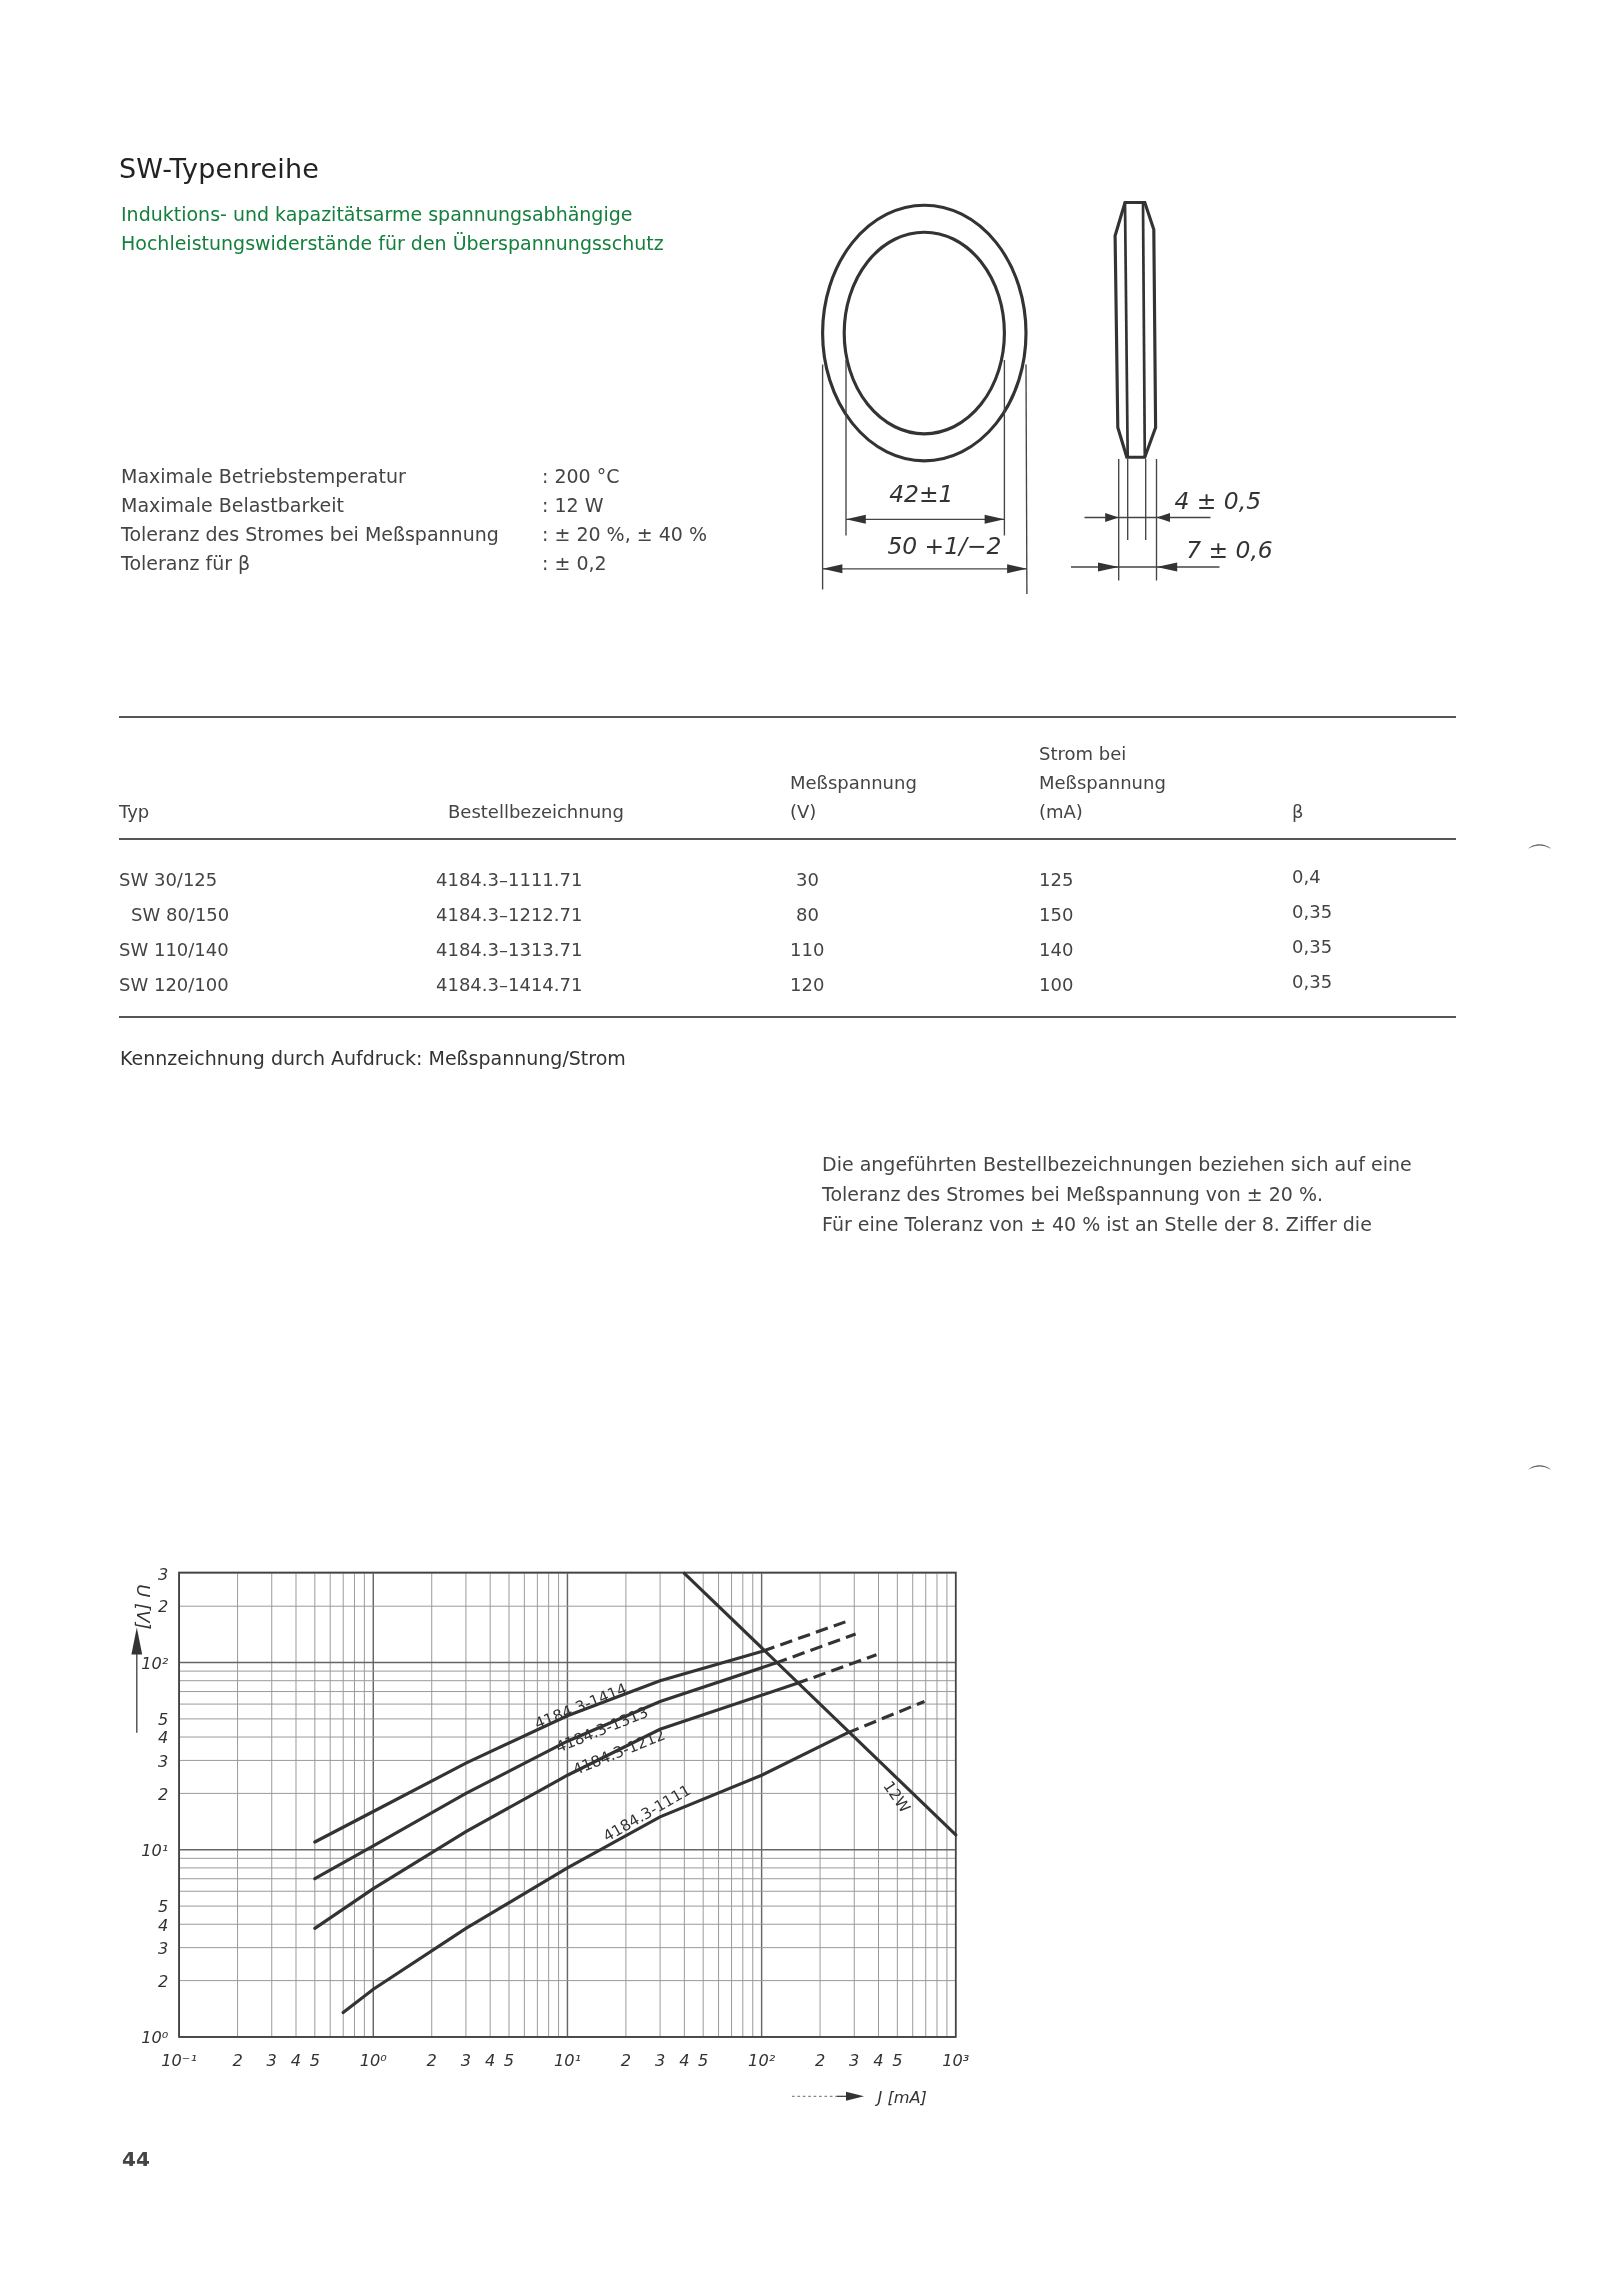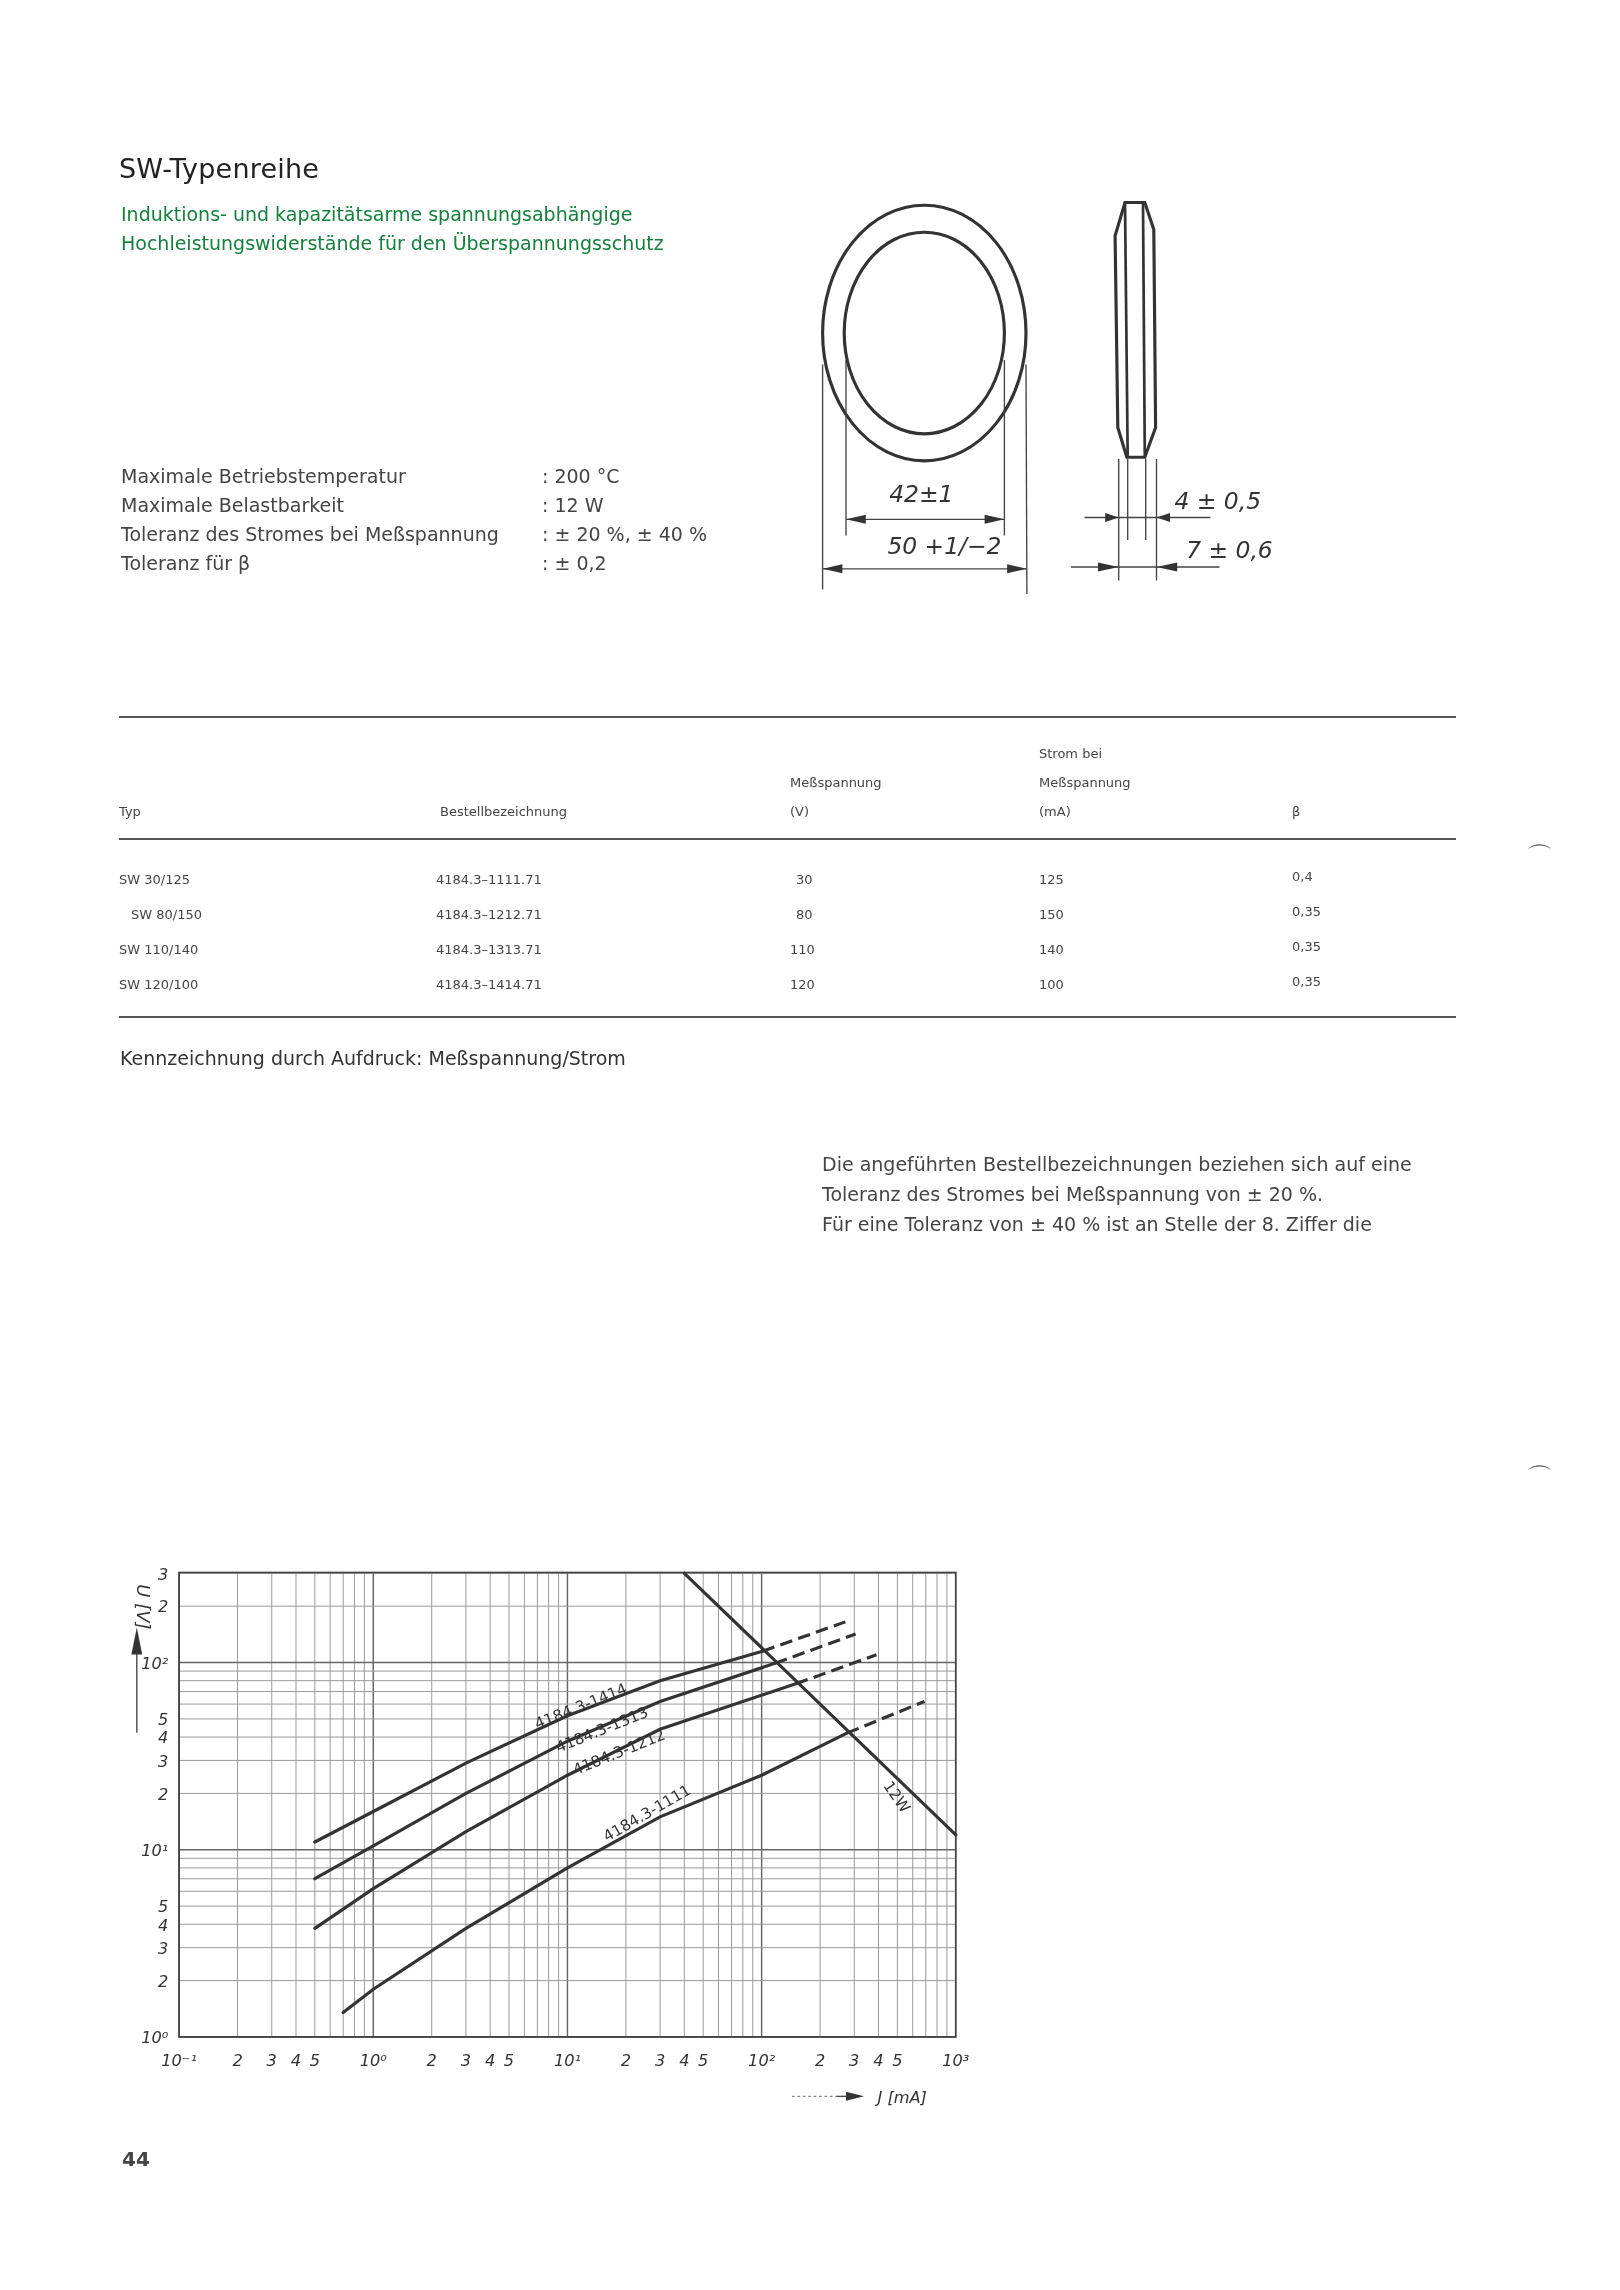--- a/index.html
+++ b/index.html
@@ -5,21 +5,21 @@
   html, body { margin:0; padding:0; background:#fff; }
   body { width:1620px; height:2291px; position:relative; overflow:hidden; font-family:"DejaVu Sans", sans-serif; color:#333; }
   .abs { position:absolute; }
   .title { left:119px; top:153px; font-size:27px; font-weight:normal; color:#222; letter-spacing:0.2px; }
   .subtitle { left:121px; top:200px; width:648px; font-size:19px; line-height:29px; color:#15803d; }
   .specs { left:121px; top:462px; font-size:19px; line-height:29px; color:#444; }
   .specs .row { display:flex; }
   .specs .lab { width:421px; }
   .table-wrap { left:119px; top:716px; width:1337px; }
   .rule { position:absolute; left:0; width:1337px; height:1.8px; background:#555; }
-  .th, .td { position:absolute; font-size:13px; color:#444; line-height:29px; }
+  .th, .td { position:absolute; font-size:18px; color:#444; line-height:29px; }
   .note1 { left:120px; top:1047px; font-size:19px; color:#333; }
   .note2 { left:822px; top:1149px; width:630px; font-size:19px; line-height:30px; color:#444; }
   .pagenum { left:122px; top:2147px; font-size:20px; font-weight:bold; color:#444; }
   .mark { position:absolute; font-size:27px; color:#666; }
   svg text { font-family:"DejaVu Sans", sans-serif; }
 </style>
 </head>
 <body>
 
 <div class="abs title">SW-Typenreihe</div>
@@ -80,21 +80,21 @@
     <text x="88" y="358">42±1</text>
     <text x="86" y="415">50 +1/−2</text>
     <text x="405" y="365">4 ± 0,5</text>
     <text x="418" y="420">7 ± 0,6</text>
   </g>
 </svg>
 
 <div class="abs table-wrap">
   <div class="rule" style="top:0"></div>
   <div class="th" style="left:0;top:81px">Typ</div>
-  <div class="th" style="left:321px;top:81px">Bestellbezeichnung</div>
+  <div class="th" style="left:329px;top:81px">Bestellbezeichnung</div>
   <div class="th" style="left:671px;top:52px">Meßspannung</div>
   <div class="th" style="left:671px;top:81px">(V)</div>
   <div class="th" style="left:920px;top:22.5px">Strom bei</div>
   <div class="th" style="left:920px;top:52px">Meßspannung</div>
   <div class="th" style="left:920px;top:81px">(mA)</div>
   <div class="th" style="left:1173px;top:81px">β</div>
   <div class="rule" style="top:122px"></div>
 
   <div>
     <div class="td" style="left:0;top:149px">SW  30/125</div>

